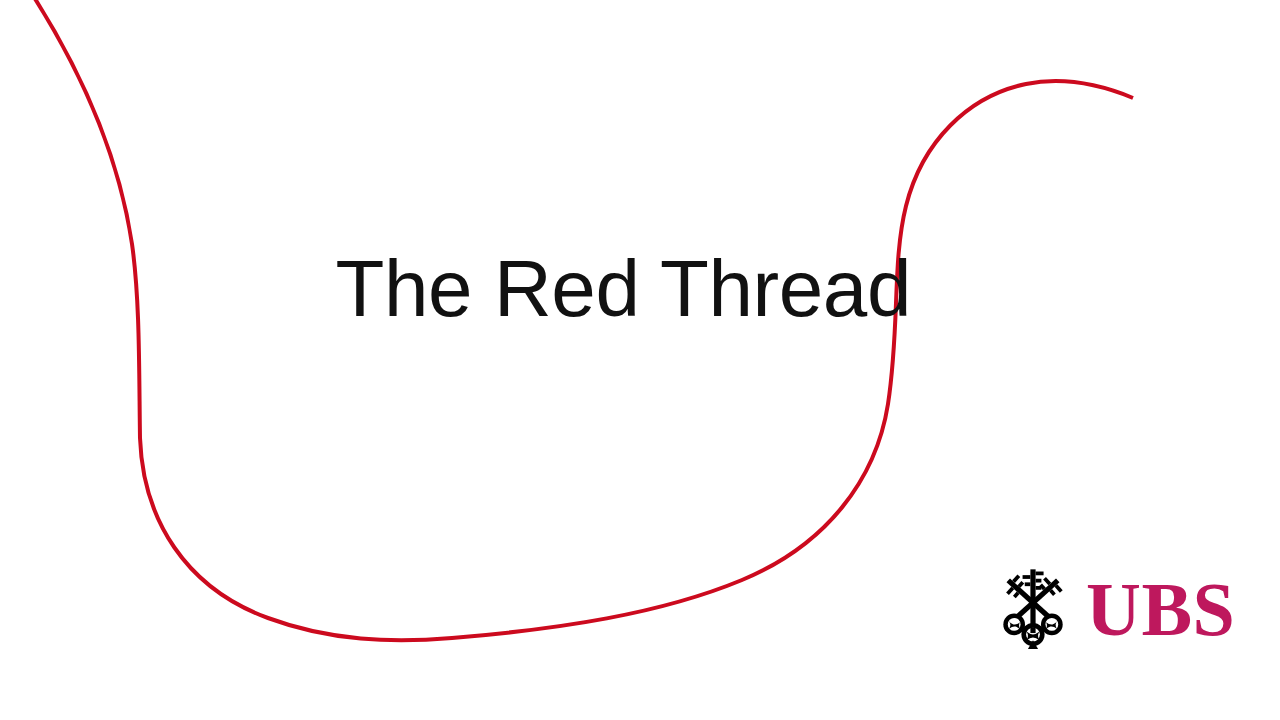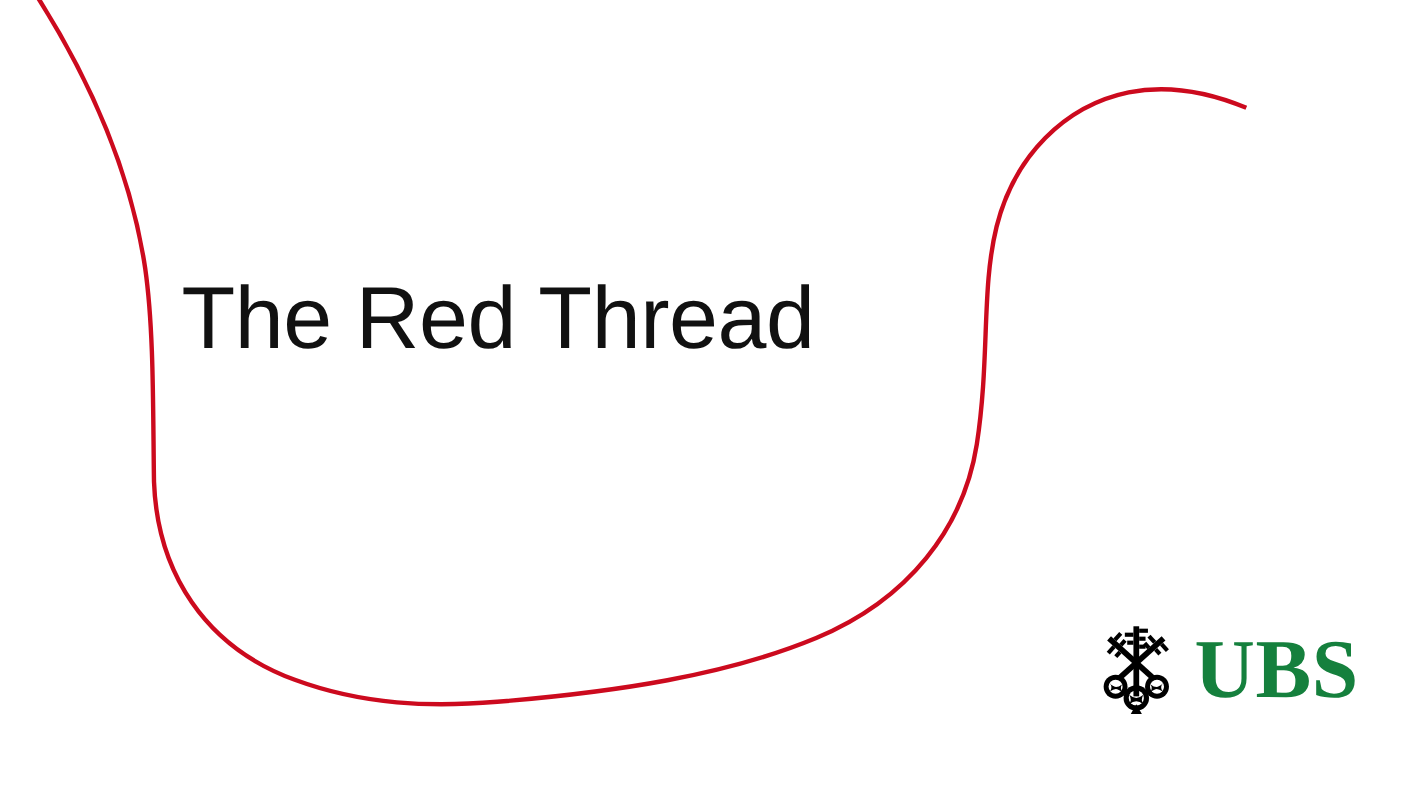--- a/index.html
+++ b/index.html
@@ -23,23 +23,24 @@
     position: absolute;
     left: 0;
     top: 0;
     width: 1280px;
     height: 720px;
     pointer-events: none;
   }
   
   #title-block {
     position: absolute;
-    left: 165px;
+    left: 151px;
     top: 247px;
     width: 760px;
+    text-align: right;
   }
   #slide-title {
     font-family: "Liberation Sans", "DejaVu Sans", sans-serif;
     font-size: 80px;
     font-weight: 300;
     line-height: 1.06;
     letter-spacing: -0.4px;
     color: #111111;
     margin: 0;
     white-space: nowrap;
@@ -139,16 +140,16 @@
         </g>
 
         <g transform="translate(26 -14)">
           <circle cx="50" cy="96" r="15"></circle>
           <circle cx="50" cy="96" r="8.8" fill="#ffffff"></circle>
           <path d="M58 91 q-5 5 -1 11 q-5 -4 -9 -3 q-4 1 -7 5 q4 -6 1 -11 q5 4 9 3 q4 -1 7 -5 z"></path>
         </g>
       </g>
     </svg>
 
-    <span id="ubs-wordmark" style="color: #15803d;">UBS</span>
+    <span id="ubs-wordmark" style="color: #be185d;">UBS</span>
   </div>
 
 </div>
 
 </body></html>

